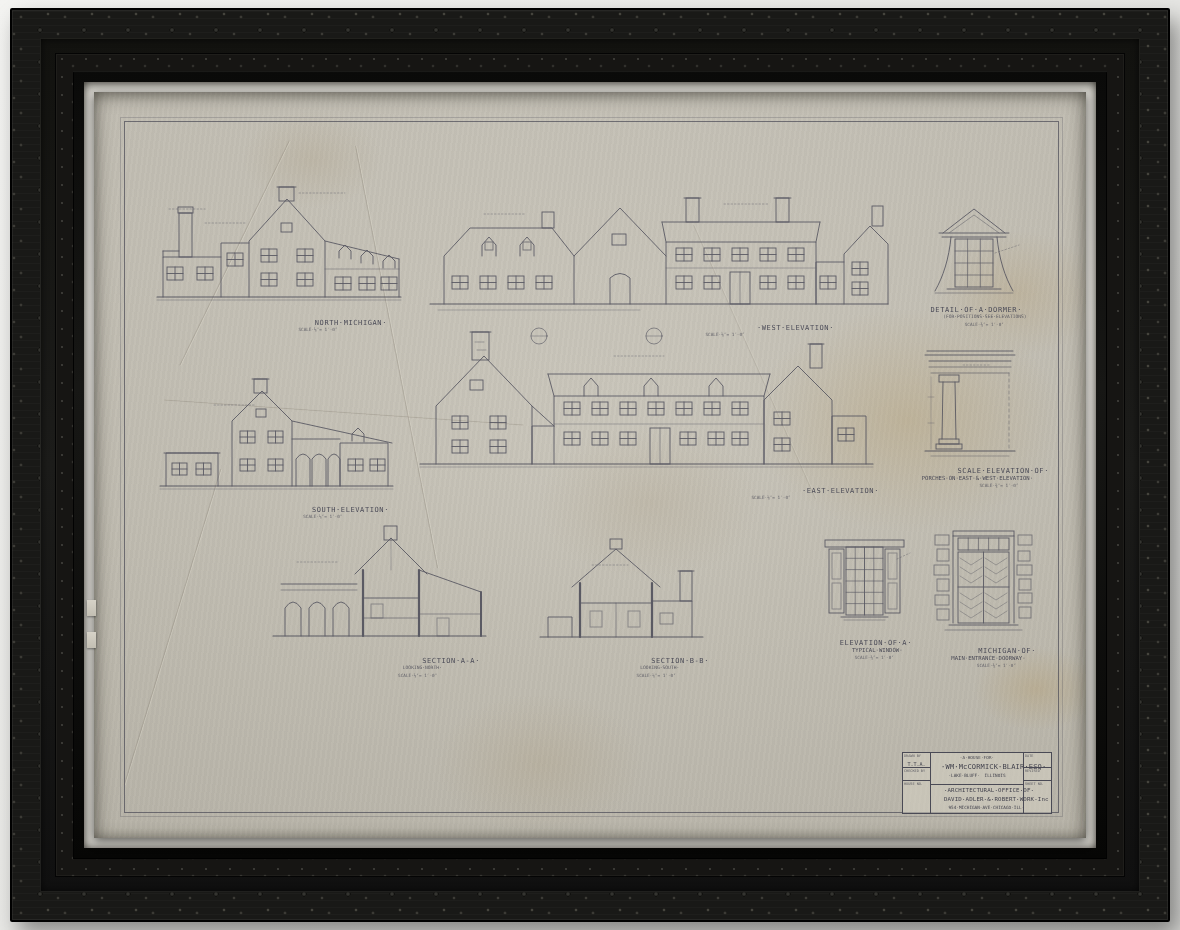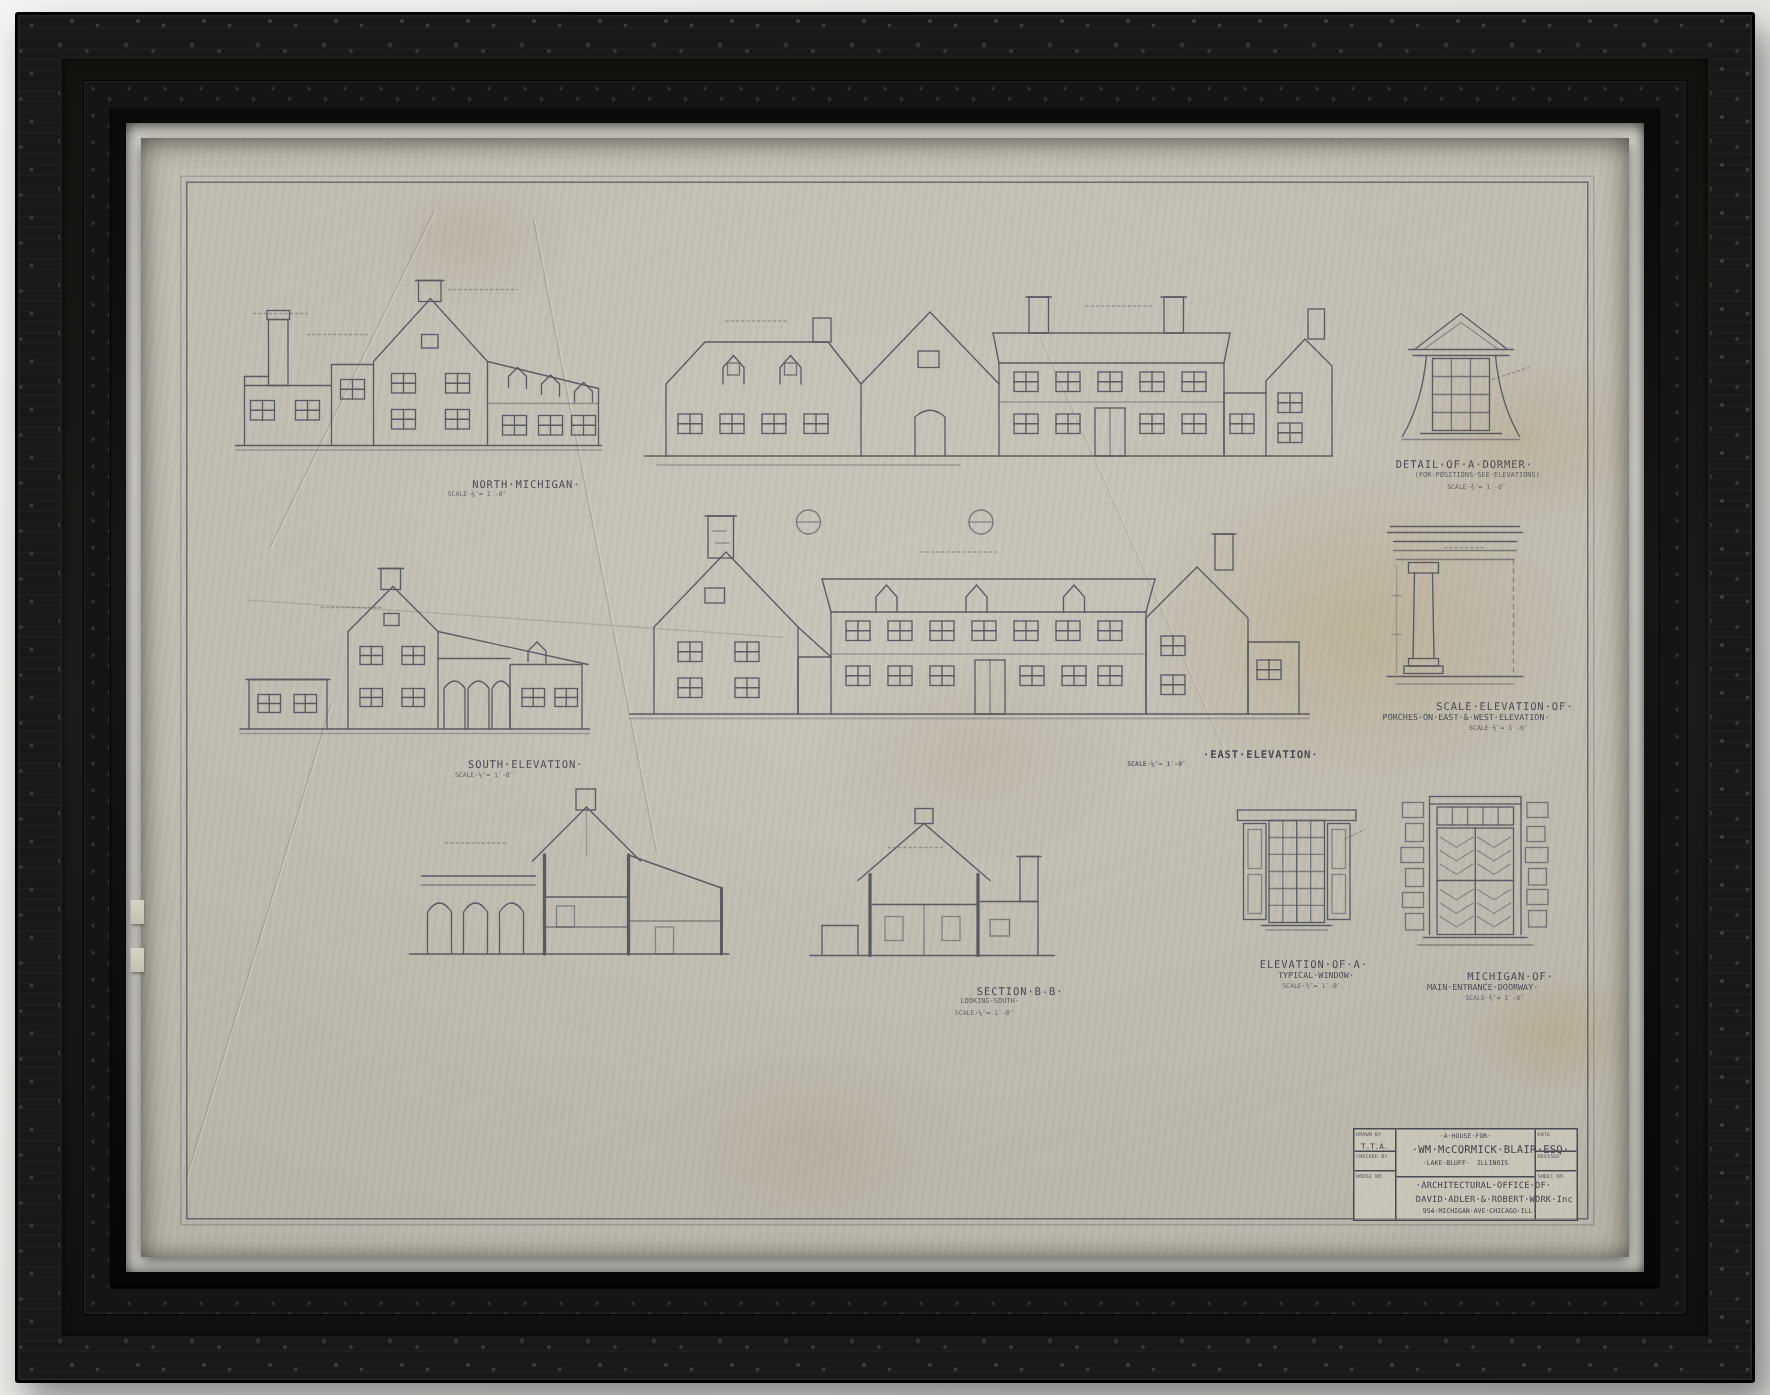--- a/index.html
+++ b/index.html
@@ -197,20 +197,24 @@
                     <line x1="316" y1="88" x2="316" y2="120" opacity=".6"></line>
             <path d="M392 120 V78 H420"></path>
                     <use href="#ww" x="396" y="92"></use>
             <path d="M420 120 V70 L446 42 L464 60 V120"></path>
             <rect x="448" y="22" width="11" height="20"></rect>
             <use href="#ww" x="428" y="78"></use>
                     <use href="#ww" x="428" y="98"></use>
             <line x1="300" y1="20" x2="345" y2="20" stroke-dasharray="1.5 2" opacity=".45"></line>
             <line x1="60" y1="30" x2="100" y2="30" stroke-dasharray="1.5 2" opacity=".45"></line>
           </svg>
+          <figcaption class="cap" style="transform:translateX(-60px);">
+            <div class="t1">·WEST·ELEVATION·</div>
+            <div class="sc">SCALE·⅛″= 1′-0″</div>
+          </figcaption>
         </figure>
 
         <figure class="fig" style="left:833px;top:109px;width:95px;">
           <svg class="draw" viewBox="0 0 95 100" width="95" height="100">
             <path d="M16 32 L47 8 L78 32"></path>
                     <path d="M22 32 L47 14 L72 32" opacity=".55"></path>
             <line x1="12" y1="32" x2="82" y2="32"></line>
                     <line x1="15" y1="36" x2="79" y2="36"></line>
             <rect x="28" y="38" width="38" height="48"></rect>
             <line x1="40.6" y1="38" x2="40.6" y2="86" opacity=".75"></line>
@@ -264,21 +268,21 @@
             <use href="#sw" x="194" y="88"></use>
                     <use href="#sw" x="216" y="88"></use>
             <line x1="60" y1="34" x2="100" y2="34" stroke-dasharray="1.5 2" opacity=".45"></line>
           </svg>
           <figcaption class="cap" style="transform:translateX(-10px);">
             <div class="t1">SOUTH·ELEVATION·</div>
             <div class="sc">SCALE·⅛″= 1′-0″</div>
           </figcaption>
         </figure>
 
-        <figure class="fig" style="left:320px;top:242px;width:465px;font-weight:bold;">
+        <figure class="fig" style="left:320px;top:230px;width:465px;">
           <svg class="draw" viewBox="0 0 465 160" width="465" height="160">
             <defs>
                       <g id="ew">
                         <rect width="16" height="13"></rect>
                         <line x1="8" y1="0" x2="8" y2="13"></line>
                         <line x1="0" y1="6.5" x2="16" y2="6.5"></line>
                       </g>
                     </defs>
             <circle cx="125" cy="14" r="8" opacity=".7"></circle>
                     <line x1="117" y1="14" x2="133" y2="14" opacity=".5"></line>
@@ -378,20 +382,25 @@
             <rect x="117" y="4" width="13" height="14"></rect>
             <line x1="96" y1="76" x2="152" y2="76"></line>
                     <line x1="96" y1="96" x2="152" y2="96" opacity=".7"></line>
             <rect x="104" y="82" width="12" height="14" opacity=".6"></rect>
             <line x1="152" y1="48" x2="214" y2="70"></line>
             <line x1="214" y1="70" x2="214" y2="114" stroke-width="2"></line>
             <line x1="152" y1="92" x2="214" y2="92" opacity=".6"></line>
             <rect x="170" y="96" width="12" height="18" opacity=".6"></rect>
             <line x1="30" y1="40" x2="70" y2="40" stroke-dasharray="1.5 2" opacity=".45"></line>
           </svg>
+          <figcaption class="cap" style="transform:translateX(-12px);">
+            <div class="t1">SECTION·A-A·</div>
+            <div class="nt">LOOKING·NORTH·</div>
+            <div class="sc">SCALE·⅛″= 1′-0″</div>
+          </figcaption>
         </figure>
 
         <figure class="fig" style="left:440px;top:445px;width:175px;">
           <svg class="draw" viewBox="0 0 175 115" width="175" height="115">
             <line x1="6" y1="100" x2="169" y2="100" stroke-width="1.1"></line>
             <path d="M14 100 V80 H38 V100"></path>
             <line x1="46" y1="100" x2="46" y2="46" stroke-width="2.2"></line>
             <line x1="118" y1="100" x2="118" y2="46" stroke-width="2.2"></line>
             <path d="M38 50 L82 12 L126 50"></path>
             <rect x="76" y="2" width="12" height="10"></rect>

